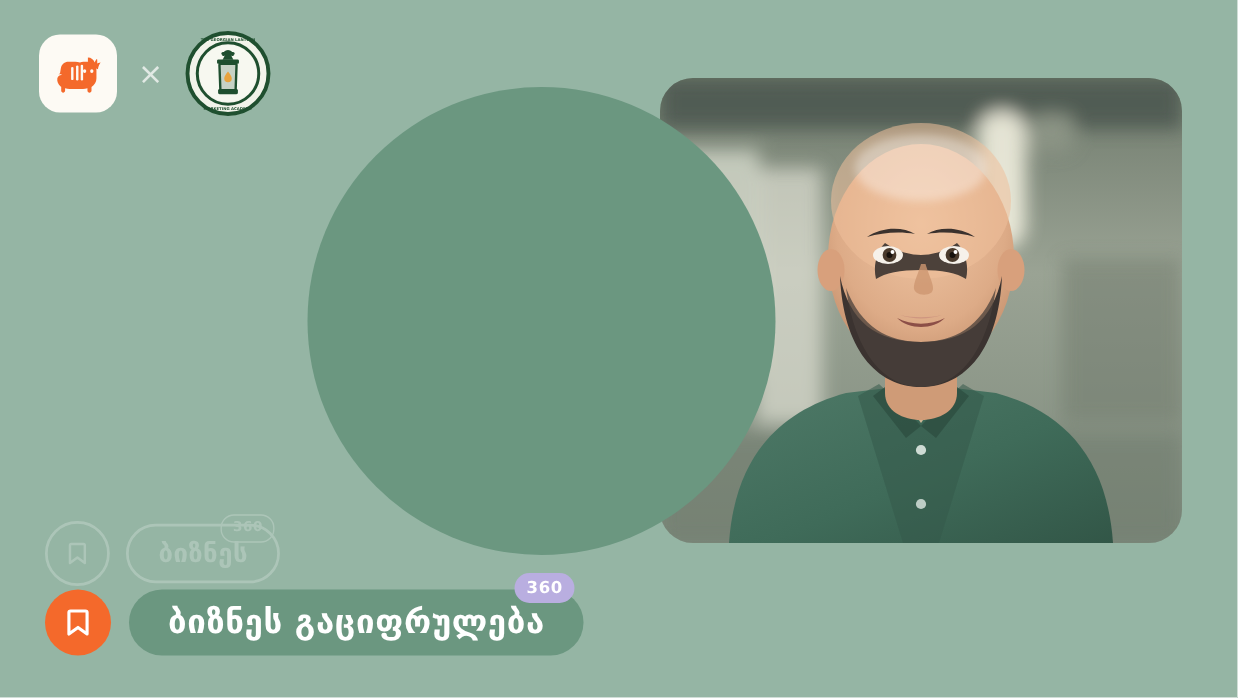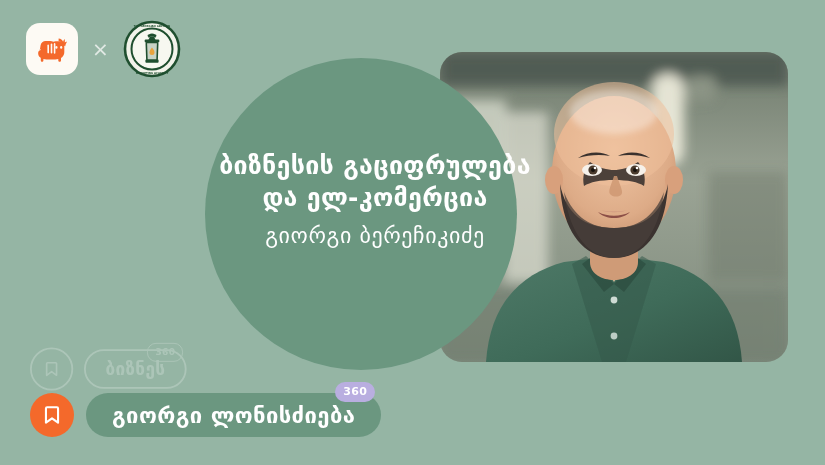--- a/index.html
+++ b/index.html
@@ -319,43 +319,38 @@
       <path d="M160 158c9 3 19 3 28 0-8 2-20 2-28 0z" fill="#c78b7c" opacity=".7"></path>
 
       <g filter="url(#blur3)" opacity=".35">
         <ellipse cx="174" cy="60" rx="44" ry="22" fill="#ffffff"></ellipse>
       </g>
     </svg>
   </div>
 
   <div class="circle"></div>
 
-  <div class="title-block">
-    <div class="title-line">ბიზნესის გაციფრულება</div>
-    <div class="title-line">და ელ-კომერცია</div>
-    <div class="speaker-line">გიორგი ბერეჩიკიძე</div>
-  </div>
 
   <div class="brand-lockup brand-ghost">
     <div class="brand-badge-circle">
       <svg width="20" height="20" viewBox="0 0 20 20" aria-hidden="true">
         <path d="M5.5 3h9a1 1 0 0 1 1 1v13l-5.5-4-5.5 4V4a1 1 0 0 1 1-1z" fill="none" stroke="#ffffff" stroke-width="1.8" stroke-linejoin="round"></path>
       </svg>
     </div>
     <div class="brand-pill">
       <span class="brand-pill-text">ბიზნეს</span>
       <span class="brand-360">360</span>
     </div>
   </div>
 
   <div class="brand-lockup brand-main">
     <div class="brand-badge-circle">
       <svg width="22" height="22" viewBox="0 0 20 20" aria-hidden="true">
         <path d="M5.5 3h9a1 1 0 0 1 1 1v13l-5.5-4-5.5 4V4a1 1 0 0 1 1-1z" fill="none" stroke="#ffffff" stroke-width="1.9" stroke-linejoin="round"></path>
       </svg>
     </div>
     <div class="brand-pill">
-      <span class="brand-pill-text">გიორგი ლონისძიება</span>
+      <span class="brand-pill-text">ბიზნეს გაციფრულება</span>
       <span class="brand-360">360</span>
     </div>
   </div>
 
 </div>
 
 </body></html>

